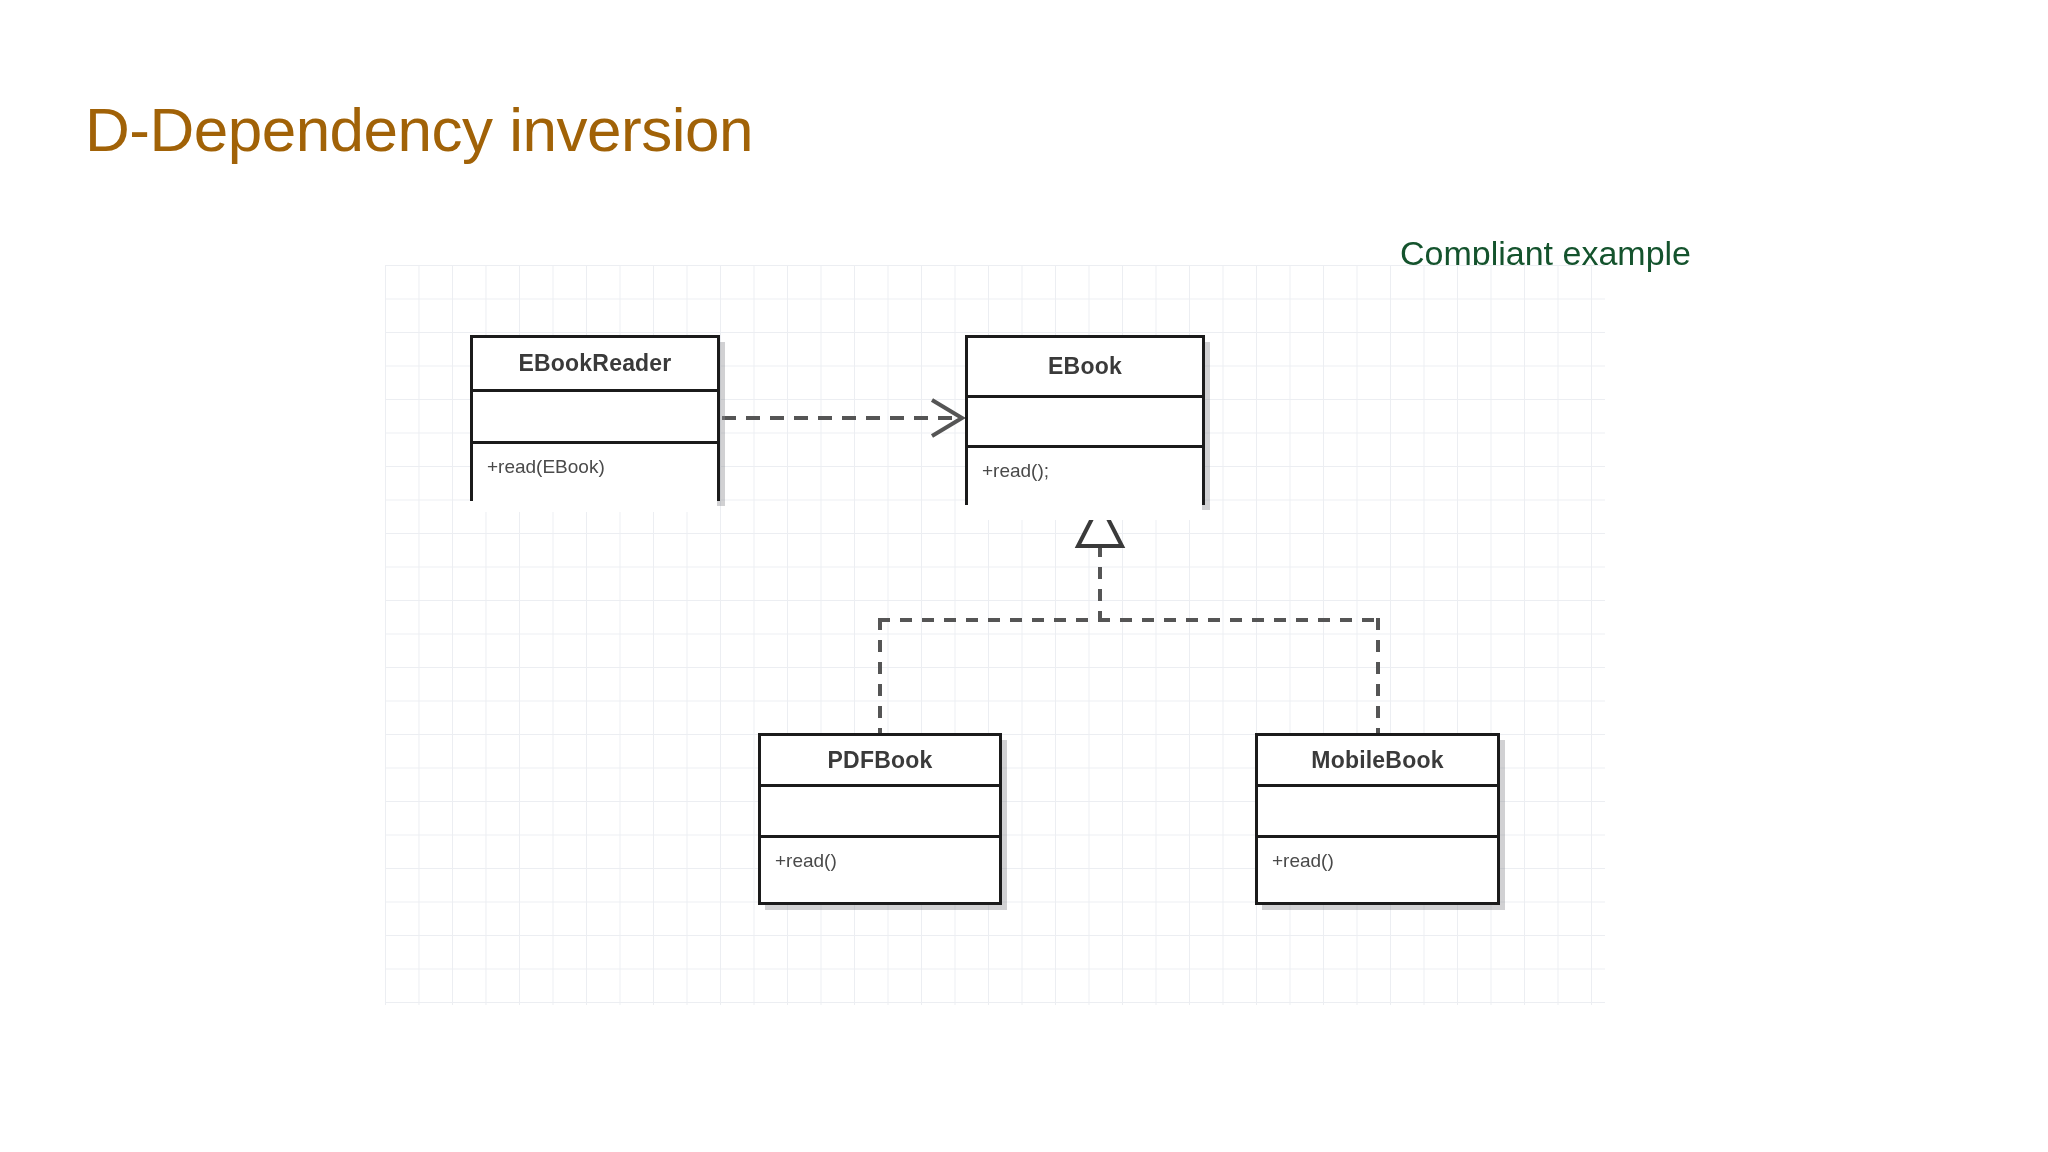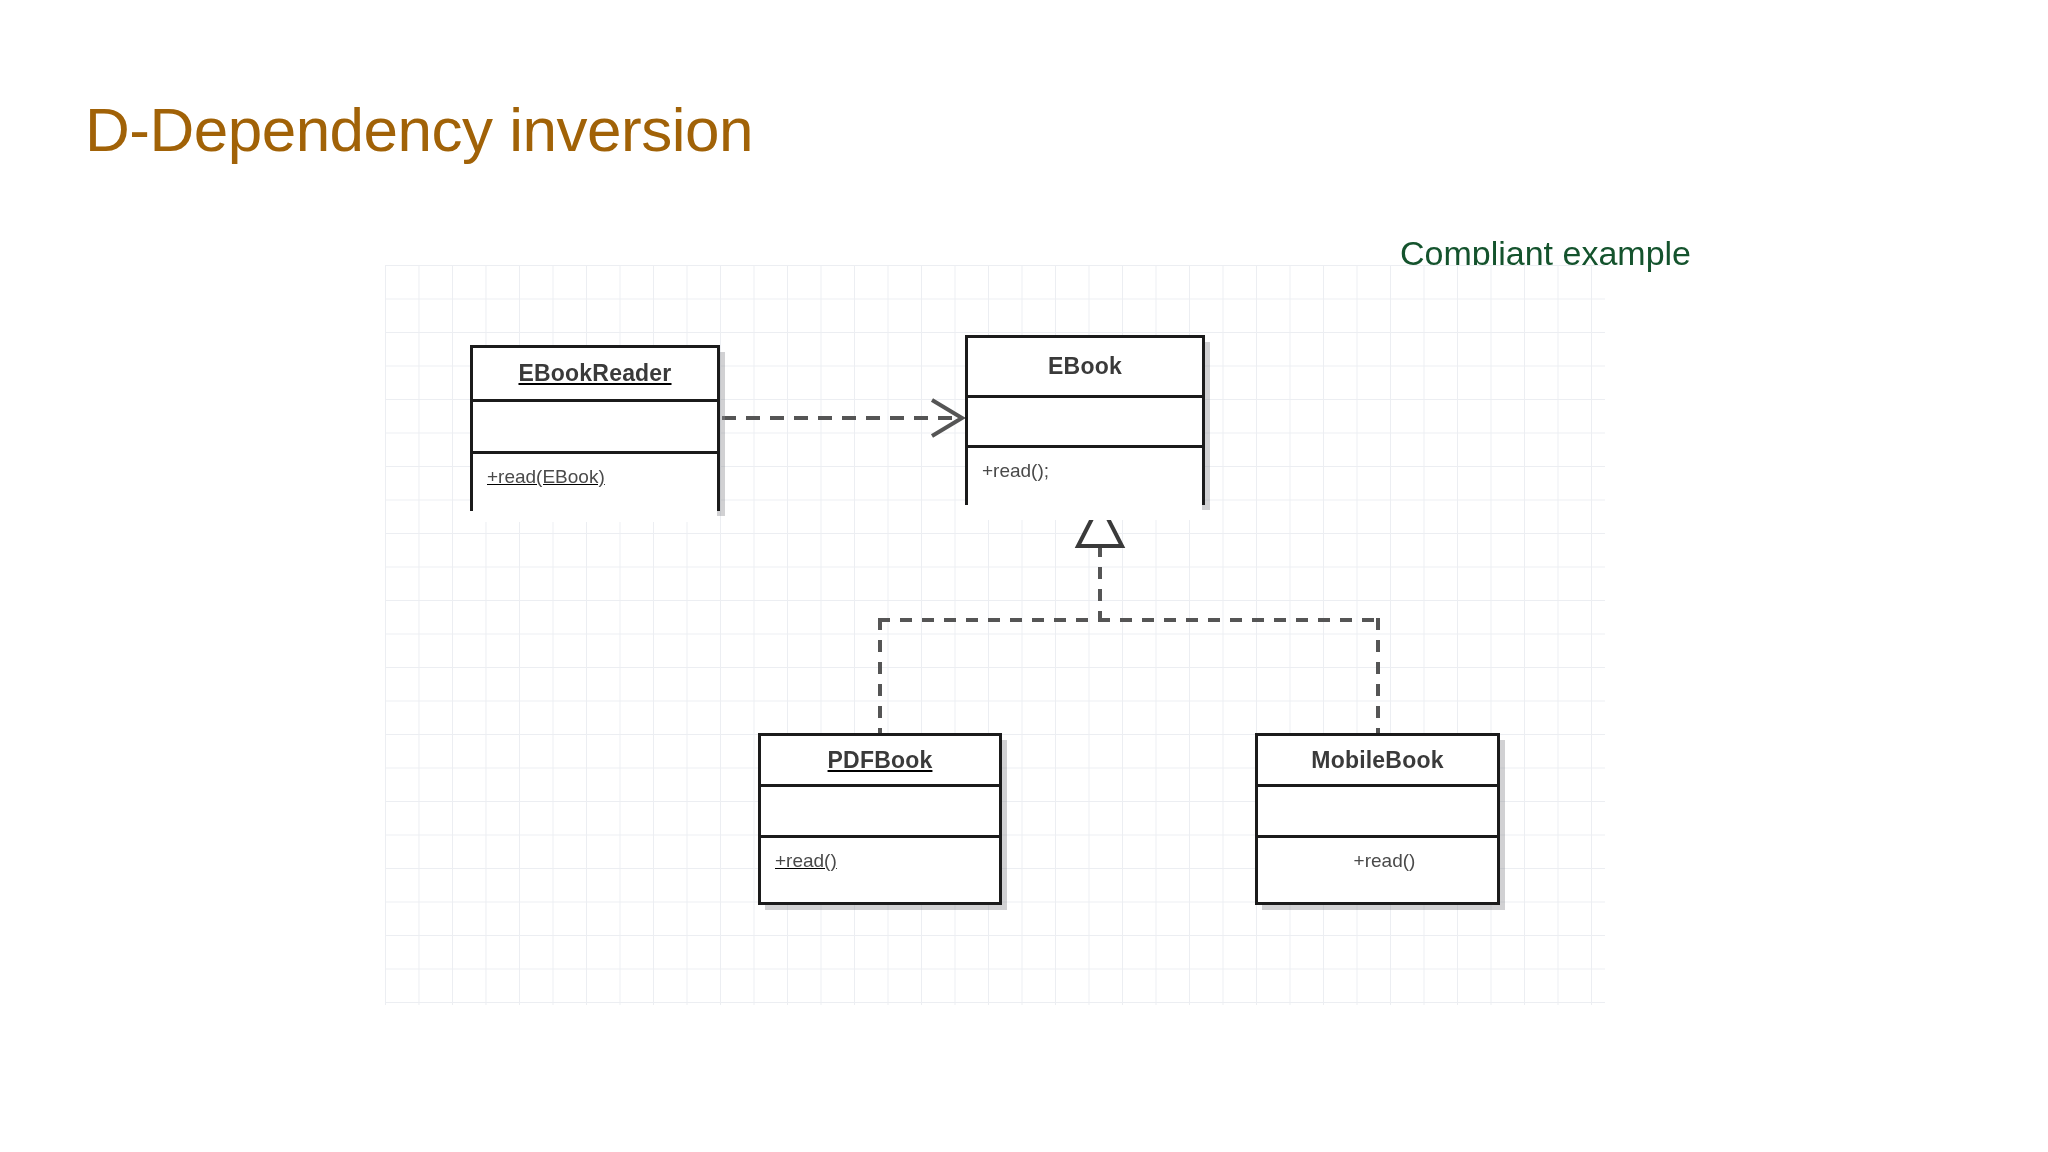--- a/index.html
+++ b/index.html
@@ -100,36 +100,36 @@
   }
   .uml-member {
     font-size: 19px;
     color: #4a4a4a;
     font-weight: 400;
     white-space: nowrap;
     padding: 12px 0 0 14px;
   }
 
   
-  #class-ebookreader { left: 470px; top: 345px; width: 250px; height: 166px; text-decoration: underline; }
+  #class-ebookreader { left: 470px; top: 335px; width: 250px; height: 166px; }
   #class-ebookreader .uml-name-compartment { height: 54px; }
   #class-ebookreader .uml-attr-compartment { height: 52px; }
   #class-ebookreader .uml-op-compartment  { height: 68px; }
 
   #class-ebook { left: 965px; top: 335px; width: 240px; height: 170px; }
   #class-ebook .uml-name-compartment { height: 60px; }
   #class-ebook .uml-attr-compartment { height: 50px; }
   #class-ebook .uml-op-compartment  { height: 72px; }
 
-  #class-pdfbook { left: 758px; top: 733px; width: 244px; height: 172px; text-decoration: underline; }
+  #class-pdfbook { left: 758px; top: 733px; width: 244px; height: 172px; }
   #class-pdfbook .uml-name-compartment { height: 51px; }
   #class-pdfbook .uml-attr-compartment { height: 51px; }
   #class-pdfbook .uml-op-compartment  { height: 64px; }
 
-  #class-mobilebook { left: 1255px; top: 733px; width: 245px; height: 172px; text-align: center; }
+  #class-mobilebook { left: 1255px; top: 733px; width: 245px; height: 172px; }
   #class-mobilebook .uml-name-compartment { height: 51px; }
   #class-mobilebook .uml-attr-compartment { height: 51px; }
   #class-mobilebook .uml-op-compartment  { height: 64px; }
 </style>
 </head>
 <body>
 
 <div id="slide-title">D-Dependency inversion</div>
 
 <div id="caption">Compliant example</div>

